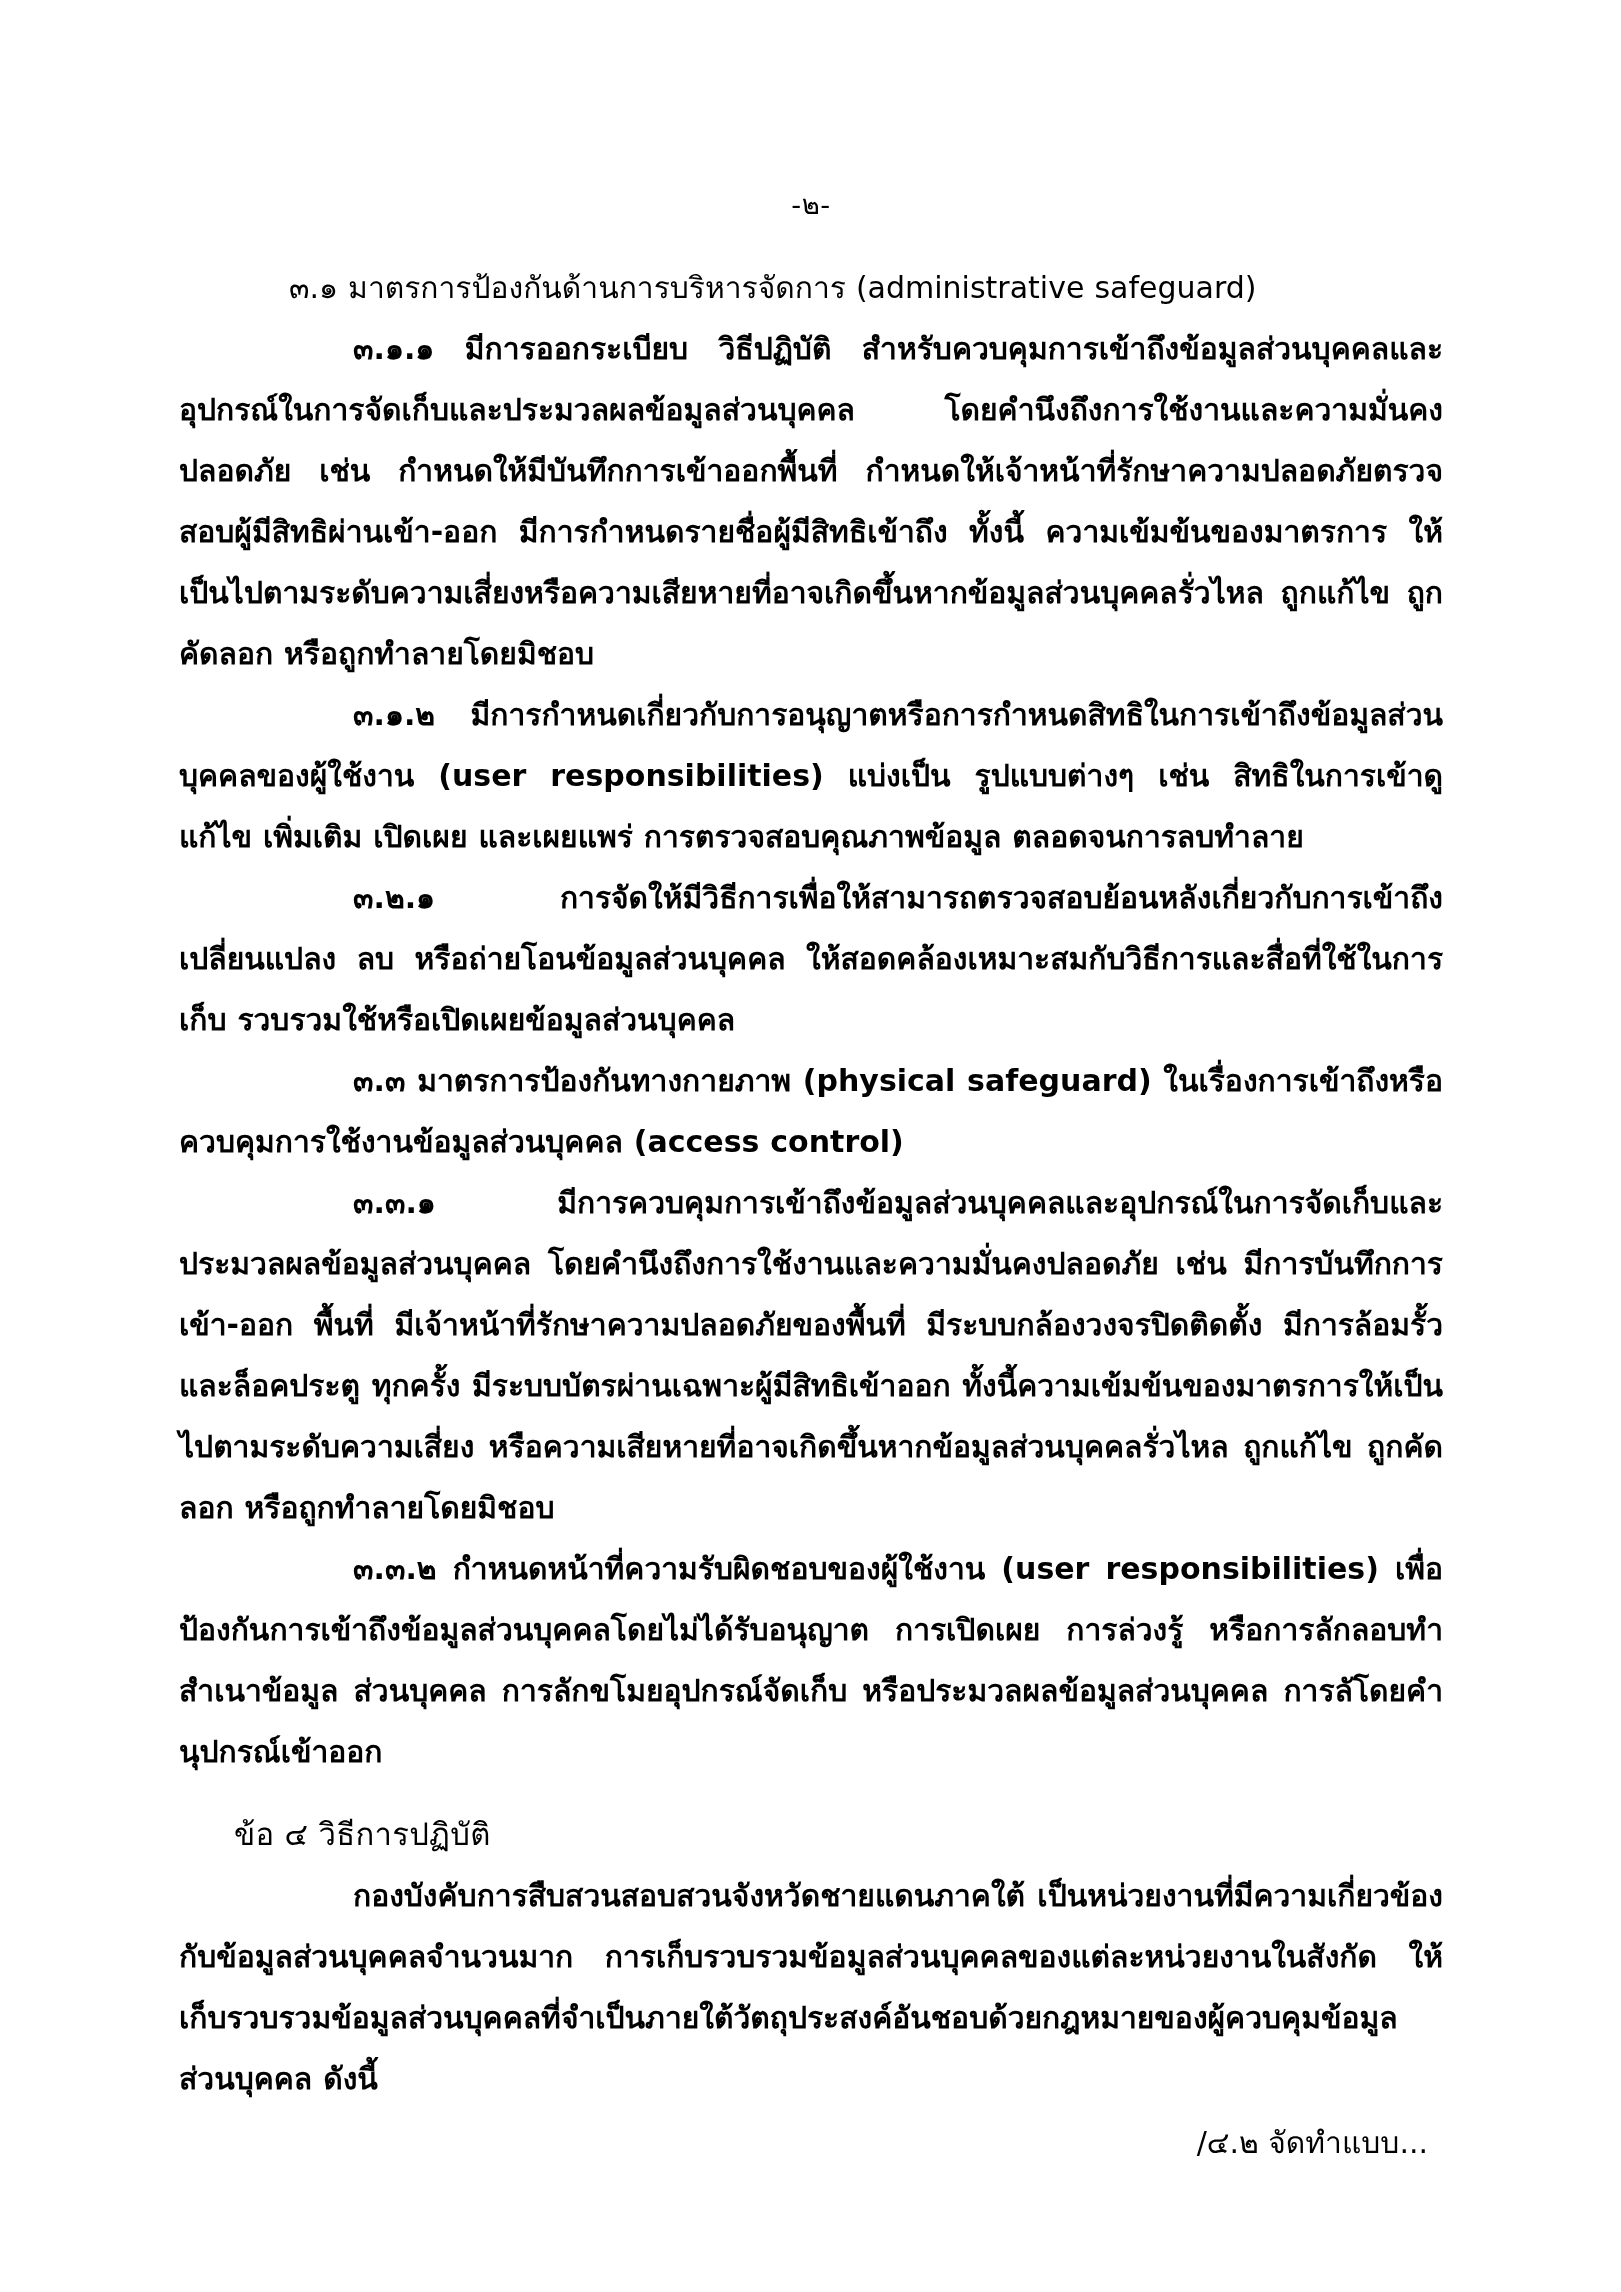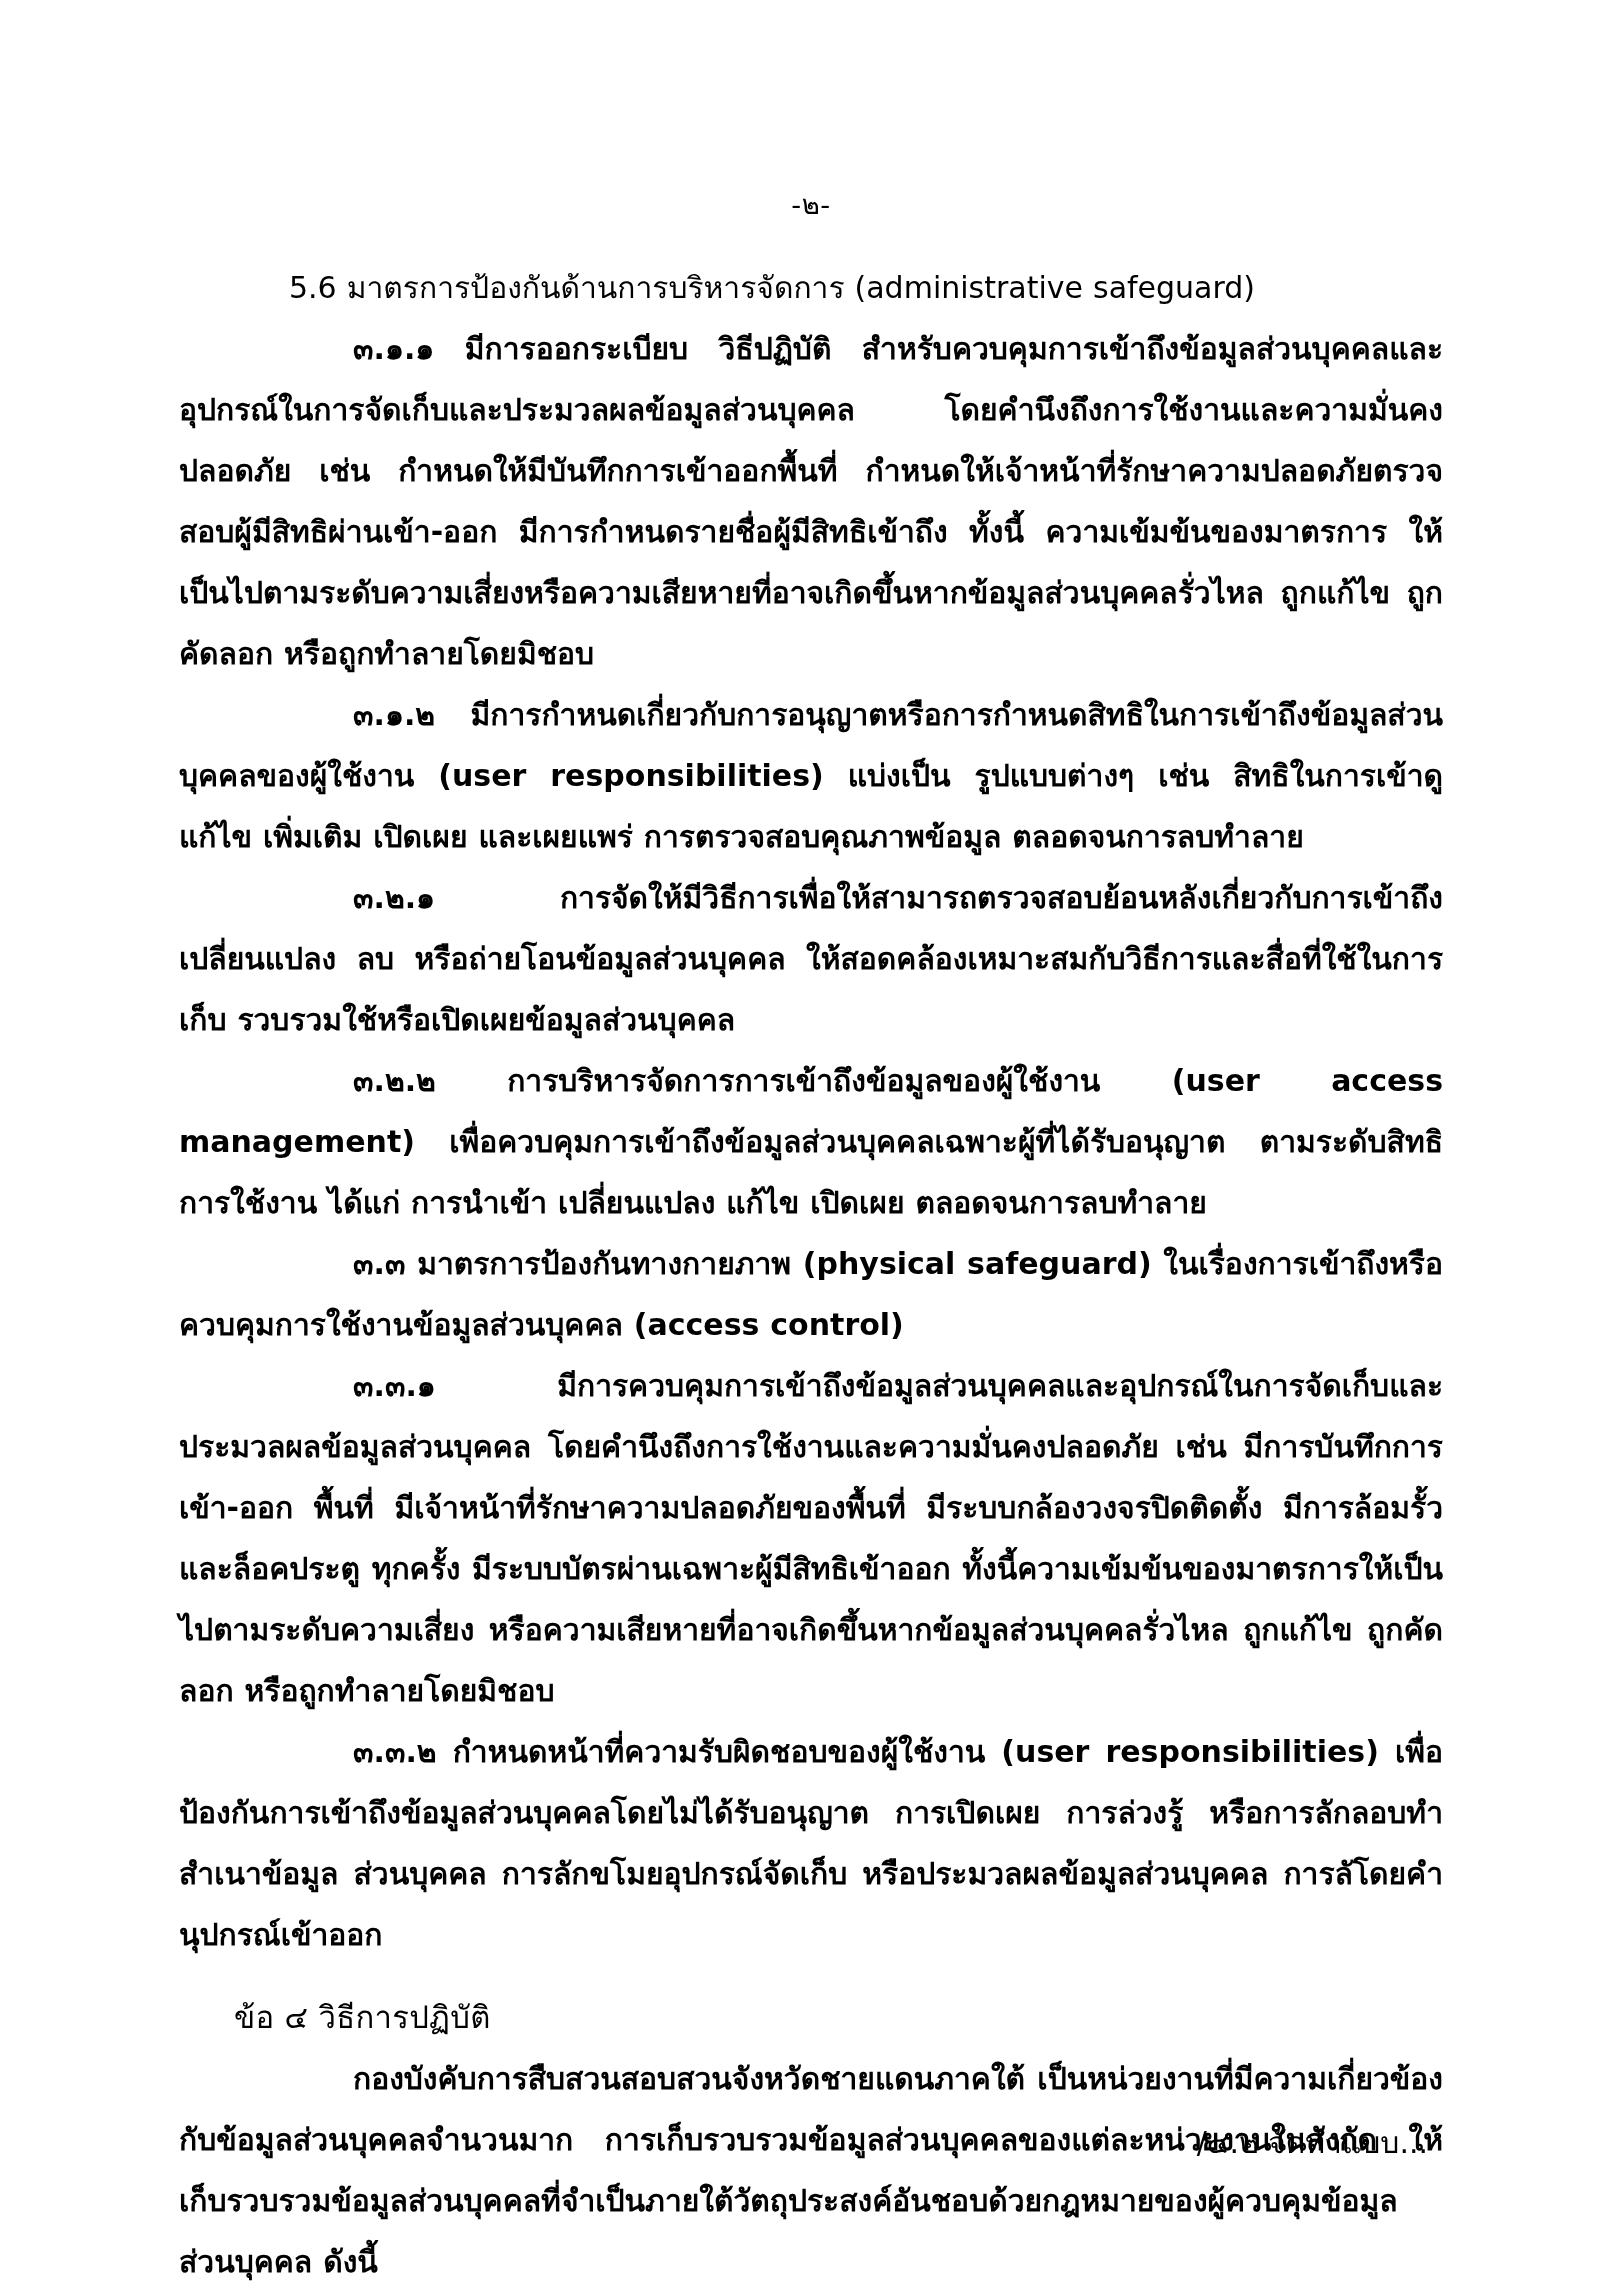--- a/index.html
+++ b/index.html
@@ -78,30 +78,29 @@
 </style>
 </head>
 <body>
 
 <div class="page">
 
   <div class="content">
 
     <div class="page-number">-๒-</div>
 
-    <p class="body lvl1">5.6 มาตรการป้องกันด้านการบริหารจัดการ (administrative safeguard)</p>
+    <p class="body lvl1">๓.๑ มาตรการป้องกันด้านการบริหารจัดการ (administrative safeguard)</p>
 
     <p class="body lvl2">๓.๑.๑ มีการออกระเบียบ วิธีปฏิบัติ สำหรับควบคุมการเข้าถึงข้อมูลส่วนบุคคลและอุปกรณ์ในการจัดเก็บและประมวลผลข้อมูลส่วนบุคคล โดยคำนึงถึงการใช้งานและความมั่นคงปลอดภัย เช่น กำหนดให้มีบันทึกการเข้าออกพื้นที่ กำหนดให้เจ้าหน้าที่รักษาความปลอดภัยตรวจสอบผู้มีสิทธิผ่านเข้า-ออก มีการกำหนดรายชื่อผู้มีสิทธิเข้าถึง ทั้งนี้ ความเข้มข้นของมาตรการ ให้เป็นไปตามระดับความเสี่ยงหรือความเสียหายที่อาจเกิดขึ้นหากข้อมูลส่วนบุคคลรั่วไหล ถูกแก้ไข ถูกคัดลอก หรือถูกทำลายโดยมิชอบ</p>
 
     <p class="body lvl2">๓.๑.๒ มีการกำหนดเกี่ยวกับการอนุญาตหรือการกำหนดสิทธิในการเข้าถึงข้อมูลส่วนบุคคลของผู้ใช้งาน (user responsibilities) แบ่งเป็น รูปแบบต่างๆ เช่น สิทธิในการเข้าดู แก้ไข เพิ่มเติม เปิดเผย และเผยแพร่ การตรวจสอบคุณภาพข้อมูล ตลอดจนการลบทำลาย</p>
 
 
     <p class="body lvl2">๓.๒.๑ การจัดให้มีวิธีการเพื่อให้สามารถตรวจสอบย้อนหลังเกี่ยวกับการเข้าถึง เปลี่ยนแปลง ลบ หรือถ่ายโอนข้อมูลส่วนบุคคล ให้สอดคล้องเหมาะสมกับวิธีการและสื่อที่ใช้ในการเก็บ รวบรวมใช้หรือเปิดเผยข้อมูลส่วนบุคคล</p>
 
-    <p class="body lvl2">๓.๒.๒ การบริหารจัดการการเข้าถึงข้อมูลของผู้ใช้งาน (user access management) เพื่อควบคุมการเข้าถึงข้อมูลส่วนบุคคลเฉพาะผู้ที่ได้รับอนุญาต ตามระดับสิทธิการใช้งาน ได้แก่ การนำเข้า เปลี่ยนแปลง แก้ไข เปิดเผย ตลอดจนการลบทำลาย</p>
 
 
     <p class="body lvl2">๓.๓ มาตรการป้องกันทางกายภาพ (physical safeguard) ในเรื่องการเข้าถึงหรือควบคุมการใช้งานข้อมูลส่วนบุคคล (access control)</p>
 
     <p class="body lvl2">๓.๓.๑ มีการควบคุมการเข้าถึงข้อมูลส่วนบุคคลและอุปกรณ์ในการจัดเก็บและ ประมวลผลข้อมูลส่วนบุคคล โดยคำนึงถึงการใช้งานและความมั่นคงปลอดภัย เช่น มีการบันทึกการเข้า-ออก พื้นที่ มีเจ้าหน้าที่รักษาความปลอดภัยของพื้นที่ มีระบบกล้องวงจรปิดติดตั้ง มีการล้อมรั้วและล็อคประตู ทุกครั้ง มีระบบบัตรผ่านเฉพาะผู้มีสิทธิเข้าออก ทั้งนี้ความเข้มข้นของมาตรการให้เป็นไปตามระดับความเสี่ยง หรือความเสียหายที่อาจเกิดขึ้นหากข้อมูลส่วนบุคคลรั่วไหล ถูกแก้ไข ถูกคัดลอก หรือถูกทำลายโดยมิชอบ</p>
 
     <p class="body lvl2">๓.๓.๒ กำหนดหน้าที่ความรับผิดชอบของผู้ใช้งาน (user responsibilities) เพื่อป้องกันการเข้าถึงข้อมูลส่วนบุคคลโดยไม่ได้รับอนุญาต การเปิดเผย การล่วงรู้ หรือการลักลอบทำสำเนาข้อมูล ส่วนบุคคล การลักขโมยอุปกรณ์จัดเก็บ หรือประมวลผลข้อมูลส่วนบุคคล การลัโดยคำนุปกรณ์เข้าออก</p>
 
     <h2 class="section-title">ข้อ ๔ วิธีการปฏิบัติ</h2>
 

